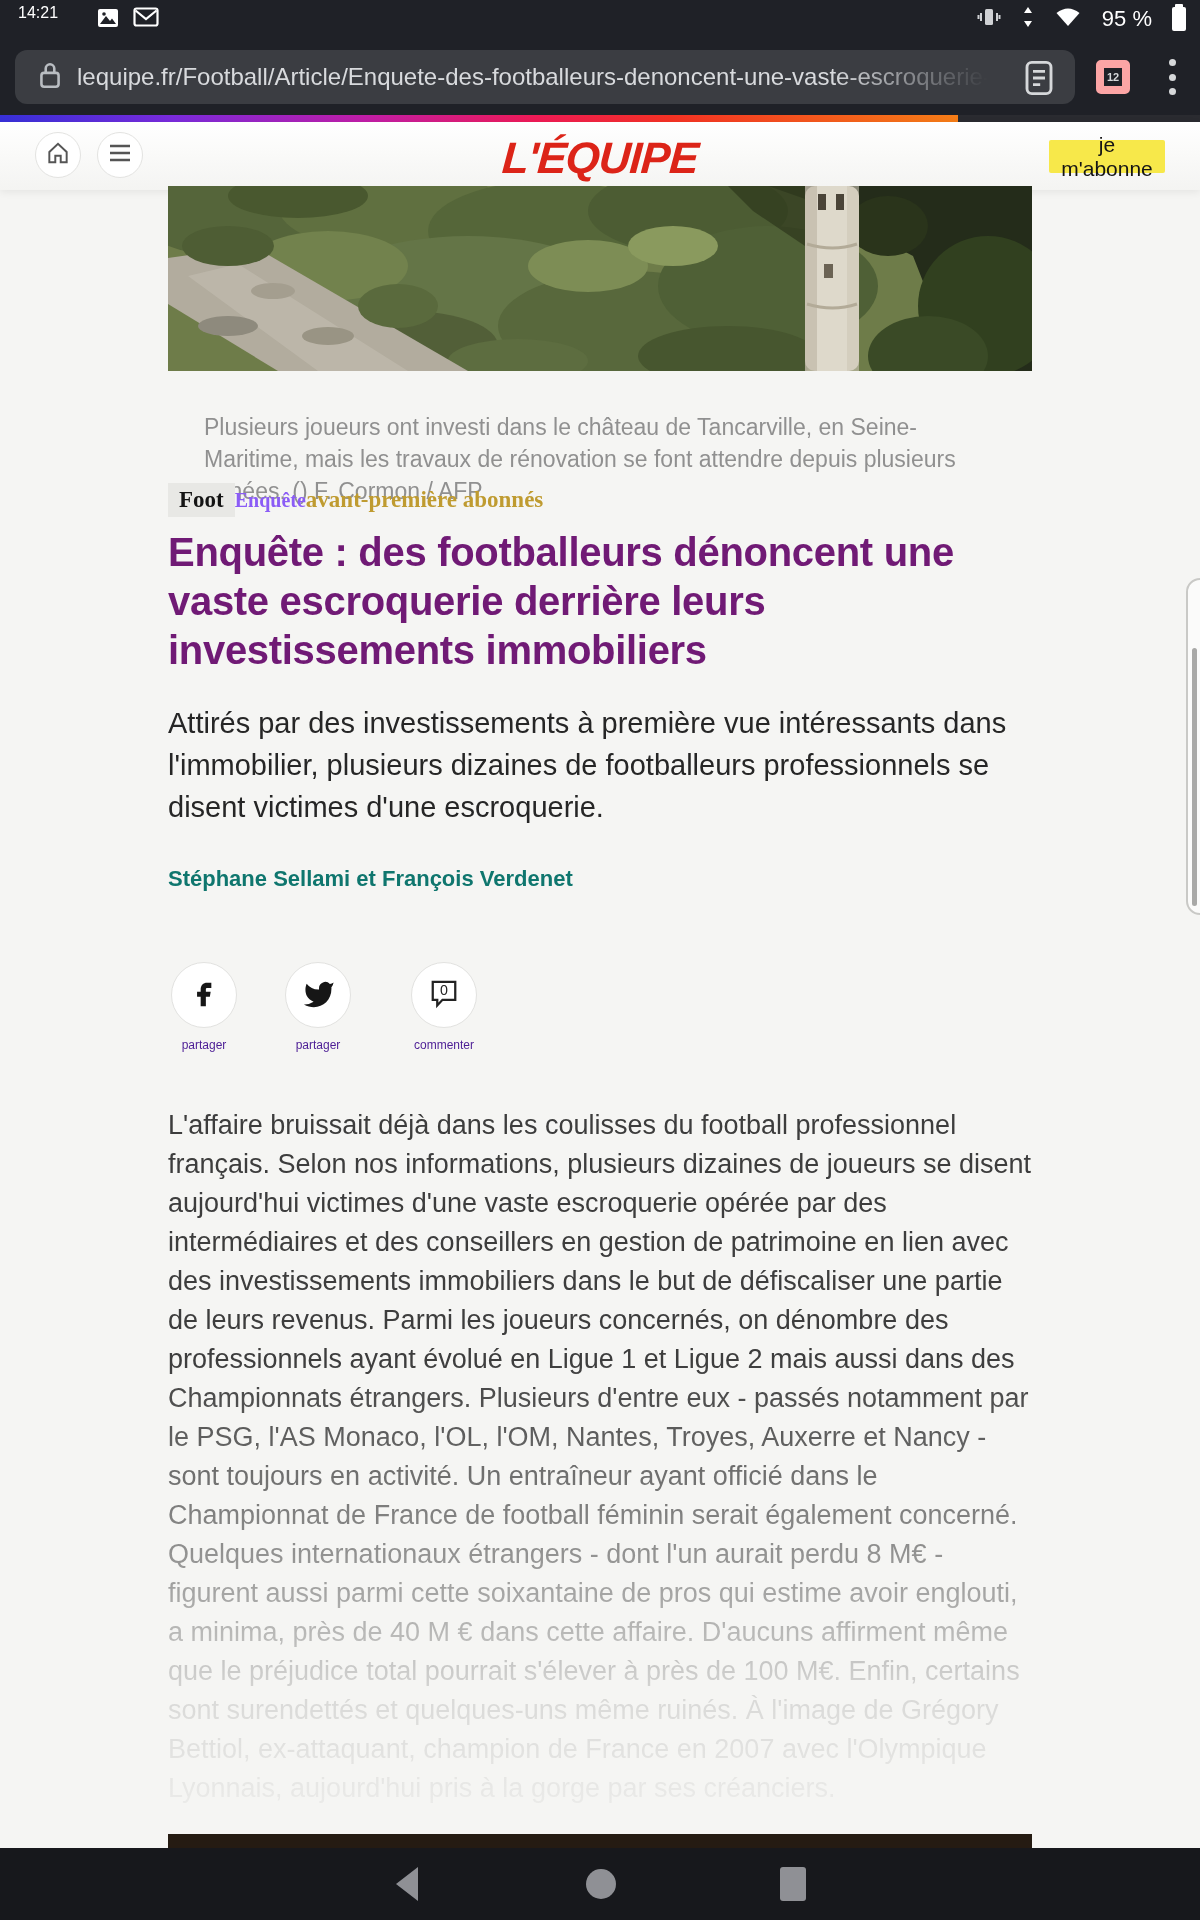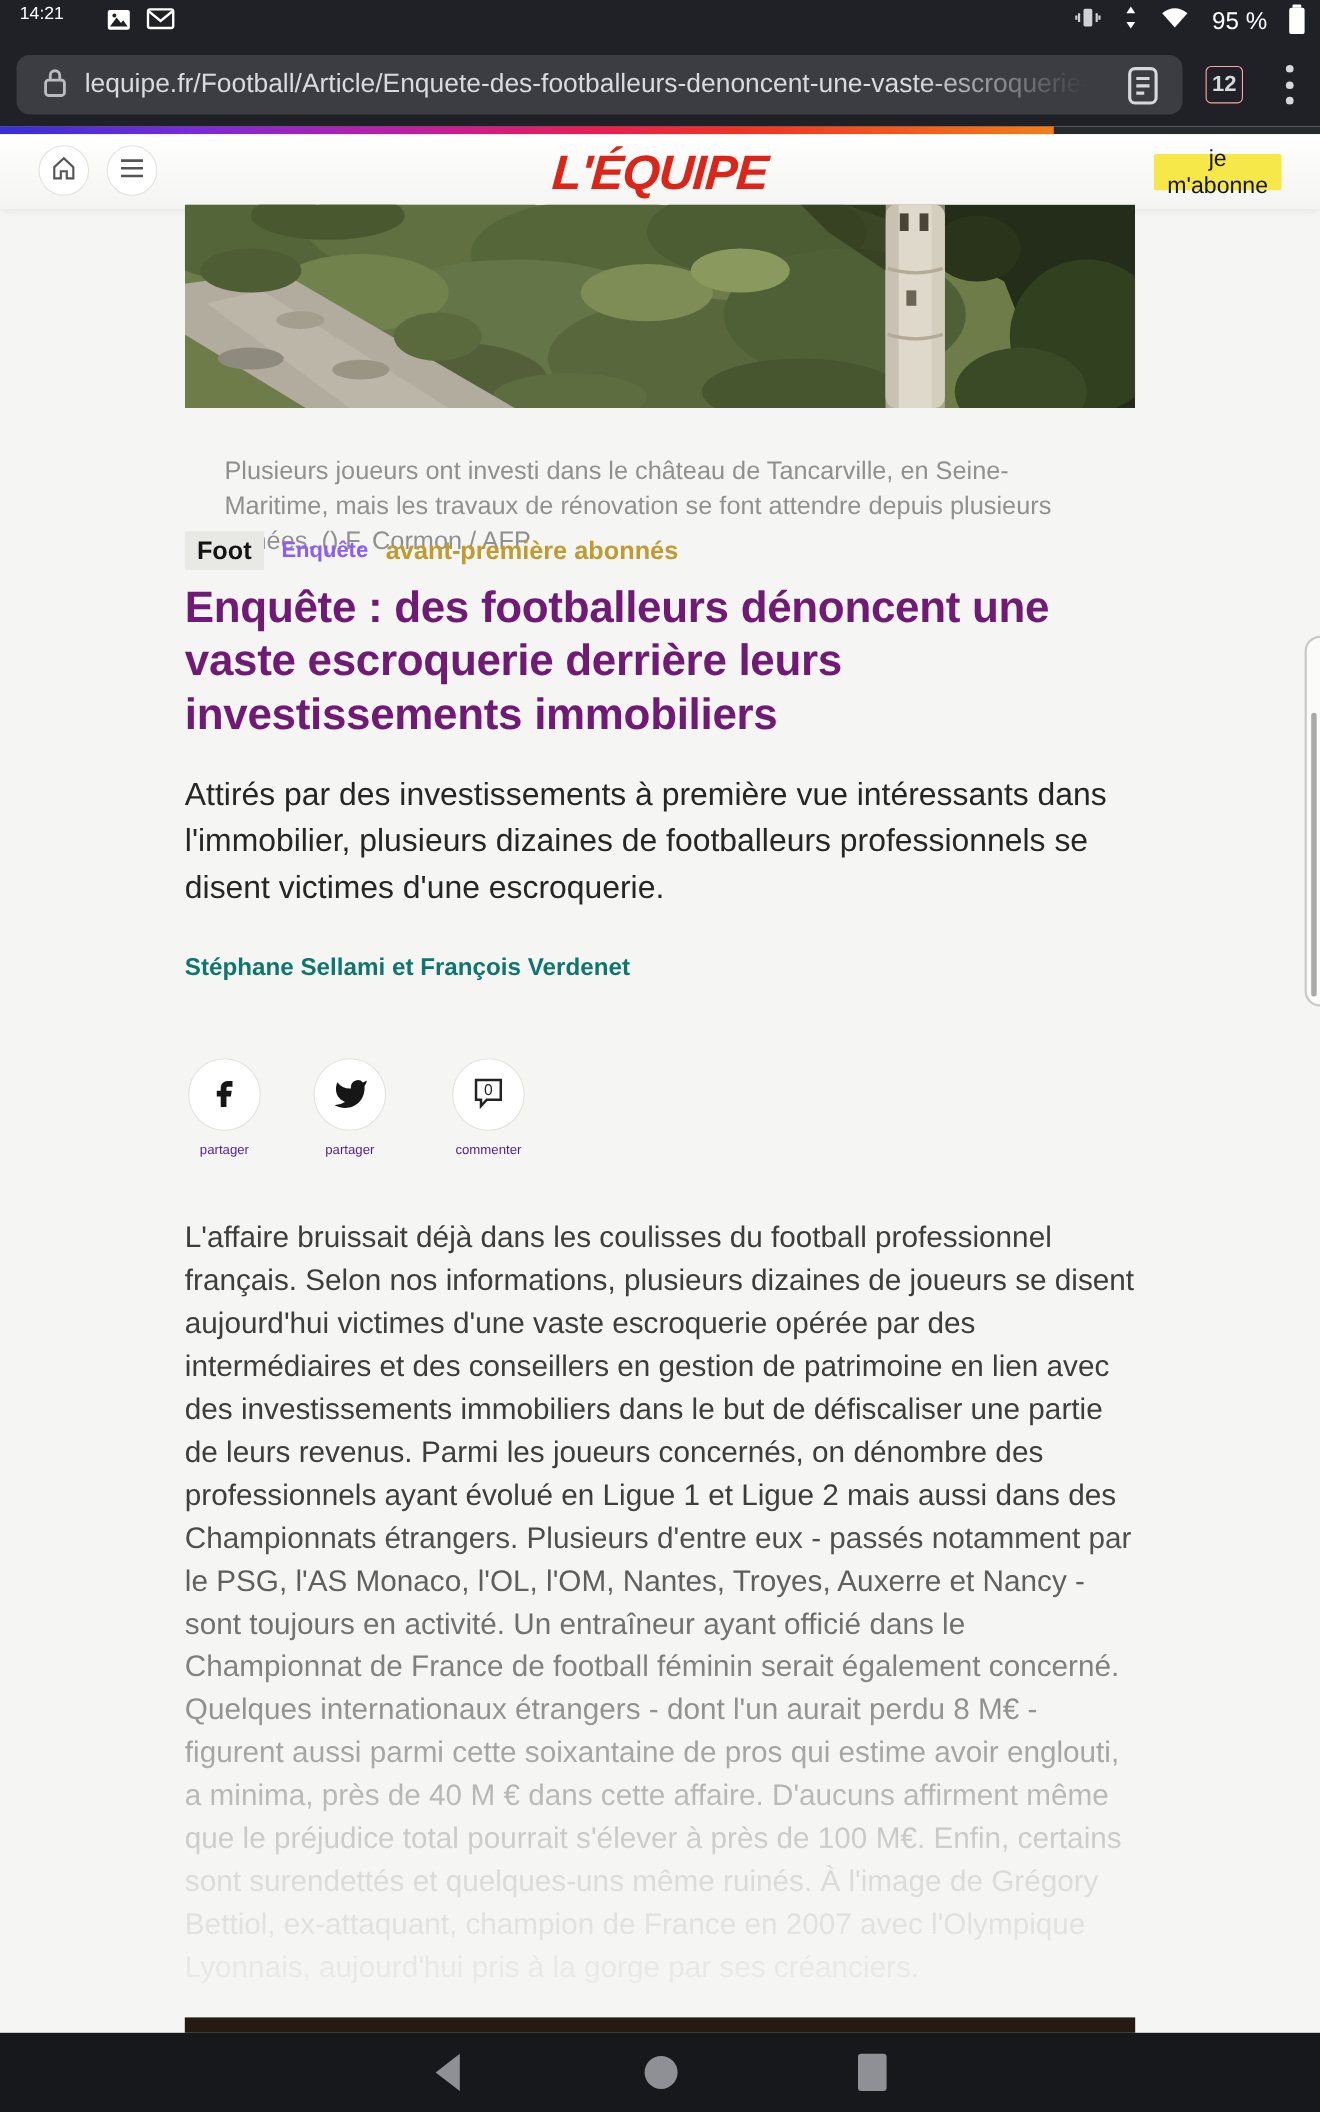--- a/index.html
+++ b/index.html
@@ -17,22 +17,22 @@
   .battery-shape{width:14px;height:24px;background:#fff;border-radius:2px;position:relative;}
   .battery-shape:before{content:"";position:absolute;left:3px;top:-3px;width:8px;height:3px;background:#fff;border-radius:1px 1px 0 0;}
 
   
   .url-pill{position:absolute;left:15px;top:50px;width:1060px;height:54px;background:#3b3d42;border-radius:12px;display:flex;align-items:center;}
   .lock{margin-left:22px;flex:0 0 auto;}
   .url-text{margin-left:14px;width:920px;color:#d8dadd;font-size:24px;white-space:nowrap;overflow:hidden;
             -webkit-mask-image:linear-gradient(90deg,#000 82%,transparent 99%);
             mask-image:linear-gradient(90deg,#000 82%,transparent 99%);}
   .reader-btn{position:absolute;right:18px;top:10px;width:36px;height:36px;display:flex;align-items:center;justify-content:center;}
-  .tab-btn{position:absolute;left:1096px;top:60px;width:34px;height:34px;border:1px solid #fca5a5;border-radius:5px;
-           color:#d6d8da;font-size:20px;font-weight:bold;display:flex;align-items:center;justify-content:center;}
+  .tab-btn{position:absolute;left:1096px;top:60px;width:34px;height:34px;border:8px solid #fca5a5;border-radius:5px;
+           color:#d6d8da;font-size:11px;font-weight:bold;display:flex;align-items:center;justify-content:center;}
   .kebab{position:absolute;left:1162px;top:57px;width:20px;height:40px;display:flex;flex-direction:column;align-items:center;justify-content:space-between;padding:2px 0;}
   .kebab i{width:7px;height:7px;border-radius:50%;background:#d6d8da;}
 
   
   .progress{position:absolute;left:0;top:115px;width:1200px;height:7px;background:#2a2b30;}
   .progress .fill{position:absolute;left:0;top:0;height:7px;width:958px;
      background:linear-gradient(90deg,#3730d8 0%,#7a2bdc 18%,#c11ea8 38%,#ef1b56 56%,#f43224 70%,#f67e17 100%);}
 
   
   .site-header{position:absolute;left:0;top:122px;width:1200px;height:68px;
@@ -41,21 +41,21 @@
      display:flex;align-items:center;justify-content:center;top:10px;}
   .logo{position:absolute;left:0;right:0;top:11px;text-align:center;color:#dc2418;
      font-size:44px;font-weight:800;font-style:italic;letter-spacing:-1px;transform:skewX(-4deg);}
   .subscribe{position:absolute;left:1049px;top:18px;width:116px;height:33px;background:#f7e84a;border:none;border-radius:2px;
      font-family:"Liberation Sans",sans-serif;font-size:21px;color:#151515;display:flex;align-items:center;justify-content:center;}
 
   
   .hero{position:absolute;left:168px;top:186px;width:864px;height:185px;overflow:hidden;}
   .caption{position:absolute;left:204px;top:382px;width:800px;font-size:23px;line-height:32px;color:#909090;margin-top:29px;}
 
-  .tags{position:absolute;left:168px;top:483px;display:flex;align-items:center;gap:16px;}
+  .tags{position:absolute;left:168px;top:483px;display:flex;align-items:center;font-family:Liberation Serif, serif;}
   .tag-chip{background:#e8e8e5;padding:4px 11px;font-size:23px;font-weight:bold;color:#141414;}
   .tag-section{font-size:20px;font-weight:bold;color:#8b5cf6;}
   .tag-premium{font-size:23px;font-weight:bold;color:#bf9b30;}
 
   .headline{position:absolute;left:168px;top:528px;width:864px;font-size:40px;line-height:49px;font-weight:bold;
      color:#701a75;letter-spacing:-.3px;}
   .standfirst{position:absolute;left:168px;top:702px;width:864px;font-size:29px;line-height:42px;color:#262626;}
   .byline{position:absolute;left:168px;top:866px;font-size:22px;font-weight:bold;color:#0f766e;}
   .updated{position:absolute;left:168px;top:898px;font-size:22px;color:#8c8c8c;}
 

